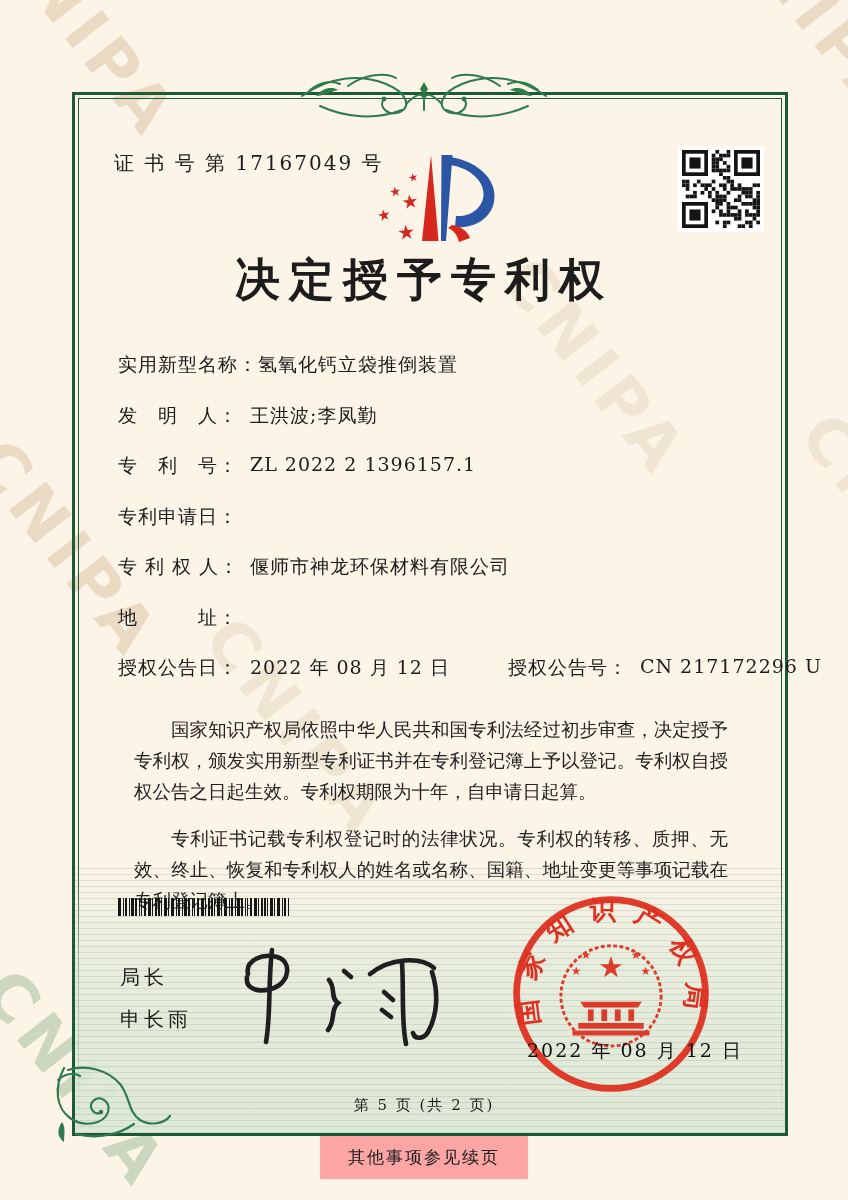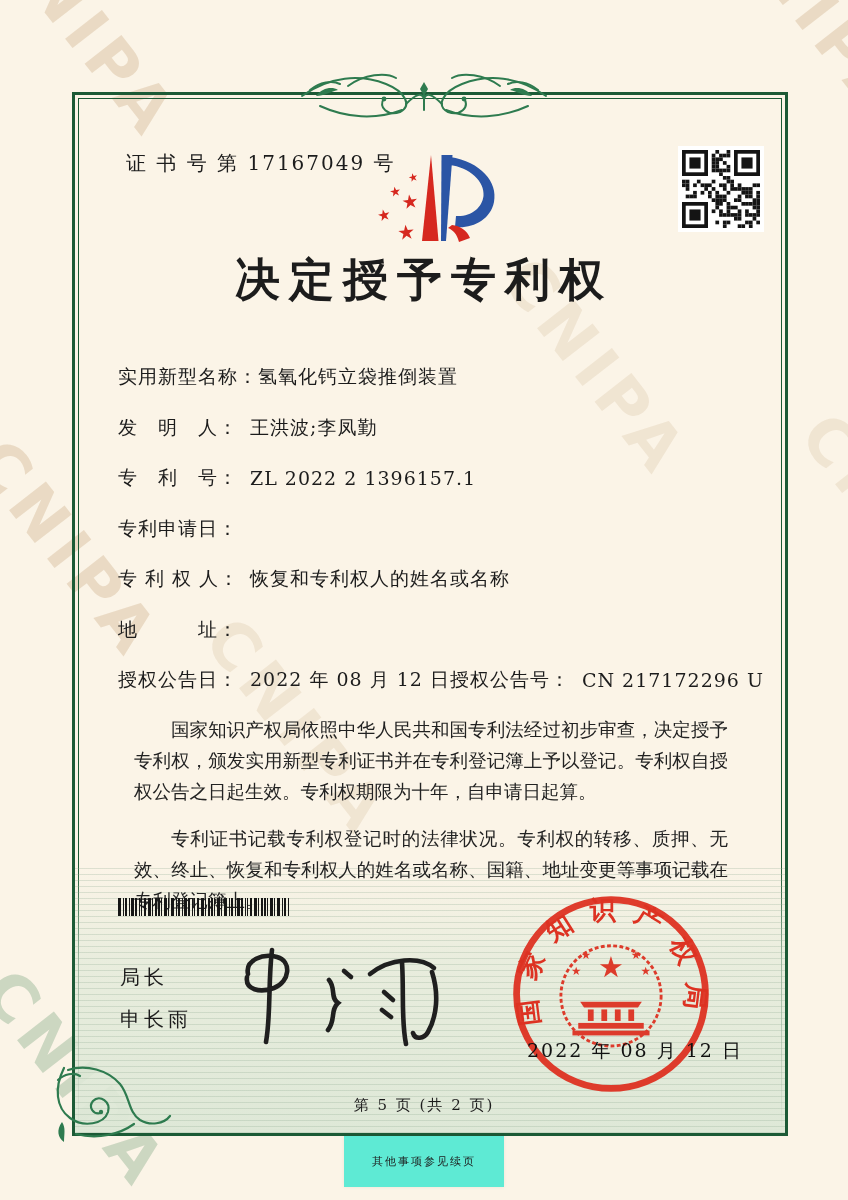--- a/index.html
+++ b/index.html
@@ -23,55 +23,55 @@
         background:
           repeating-linear-gradient(0deg, rgba(143,171,146,.28) 0 1px, rgba(0,0,0,0) 1px 6px),
           linear-gradient(180deg, rgba(223,233,216,0) 0%, rgba(223,233,216,.65) 35%, #dee8d7 100%);}
 
   .ornament{position:absolute;z-index:3;pointer-events:none;}
   #orn-top{left:294px;top:66px;}
   #orn-bl{left:48px;top:1062px;}
 
   .content{position:absolute;inset:0;z-index:4;}
 
-  .cert-no{position:absolute;left:126px;top:150px;font-size:20px;letter-spacing:2px;}
+  .cert-no{position:absolute;left:114px;top:150px;font-size:20px;letter-spacing:2px;}
 
   .logo{position:absolute;left:352px;top:146px;z-index:4;}
   .qr{position:absolute;left:678px;top:146px;width:86px;height:86px;background:#fff;
       display:flex;align-items:center;justify-content:center;}
 
   .title{position:absolute;left:0;right:0;top:250px;text-align:center;
          font-size:45px;font-weight:600;letter-spacing:9px;}
 
   .fields{position:absolute;left:118px;top:352px;width:640px;font-size:19px;}
-  .frow{height:50.5px;display:flex;align-items:center;white-space:nowrap;}
+  .frow{height:50.5px;display:flex;align-items:flex-start;white-space:nowrap;}
   .flabel{display:inline-block;min-width:132px;letter-spacing:1px;}
   .fvalue{letter-spacing:1px;}
-  .grant2{}
+  .grant2{margin-left:58px;}
 
   .paras{position:absolute;left:118px;top:700px;width:626px;font-size:18.5px;
          line-height:31px;text-align:justify;color:#222;}
   .paras p{margin:16px;text-indent:2em;font-family:Liberation Mono, monospace;}
 
   .barcode{position:absolute;left:118px;top:898px;height:18px;display:flex;align-items:stretch;}
   .barcode i{display:inline-block;background:#161616;}
 
   .officer{position:absolute;left:120px;top:964px;font-size:20px;letter-spacing:4px;}
   .officer div{margin-bottom:15px;}
   .signature{position:absolute;left:232px;top:940px;}
 
   .seal{position:absolute;left:505px;top:888px;width:212px;height:212px;z-index:5;}
   .seal-date{position:absolute;left:527px;top:1038px;font-size:19px;letter-spacing:2px;
              color:#111;z-index:6;white-space:nowrap;}
 
   .page-note{position:absolute;left:0;right:0;top:1096px;text-align:center;
              font-size:15px;letter-spacing:2px;z-index:4;}
 
   .cont-box{position:absolute;left:50%;transform:translateX(-50%);top:1136px;
-            background:#5eead4;padding:18px 28px;font-size:11px;letter-spacing:2px;
+            background:#fca5a5;padding:10px 28px;font-size:17px;letter-spacing:2px;
             box-shadow:0 0 4px rgba(0,0,0,.06);z-index:4;white-space:nowrap;}
 </style>
 </head>
 <body>
 
 <div class="page">
 
   <span class="wm tan" style="left:-42px;top:-8px;">CNIPA</span>
   <span class="wm tan" style="left:688px;top:-26px;">CNIPA</span>
   <span class="wm tanfaint" style="left:468px;top:330px;">CNIPA</span>
@@ -293,21 +293,21 @@
       </div>
       <div class="frow">
         <span class="flabel">专　利　号：</span>
           <span class="fvalue">ZL 2022 2 1396157.1</span>
       </div>
       <div class="frow">
         <span class="flabel">专利申请日：</span>
       </div>
       <div class="frow">
         <span class="flabel">专 利 权 人：</span>
-          <span class="fvalue">恢复和专利权人的姓名或名称</span>
+          <span class="fvalue">偃师市神龙环保材料有限公司</span>
       </div>
       <div class="frow">
         <span class="flabel">地　　　址：</span>
       </div>
       <div class="frow">
         <span class="flabel">授权公告日：</span>
           <span class="fvalue">2022 年 08 月 12 日</span>
         <span class="flabel grant2">授权公告号：</span>
           <span class="fvalue">CN 217172296 U</span>
       </div>

